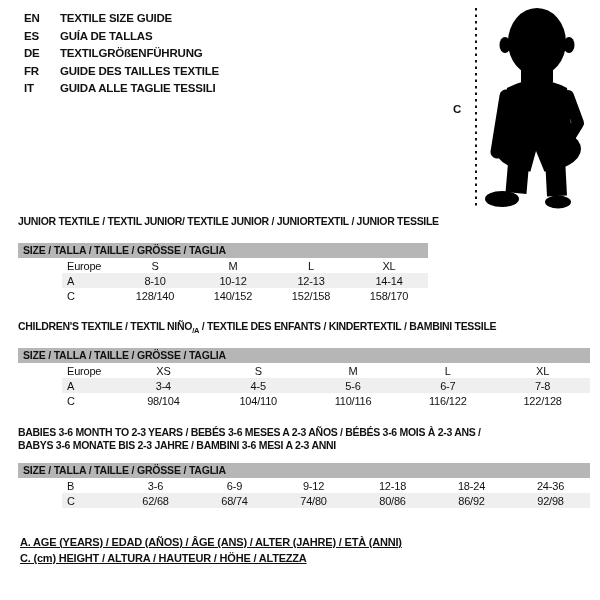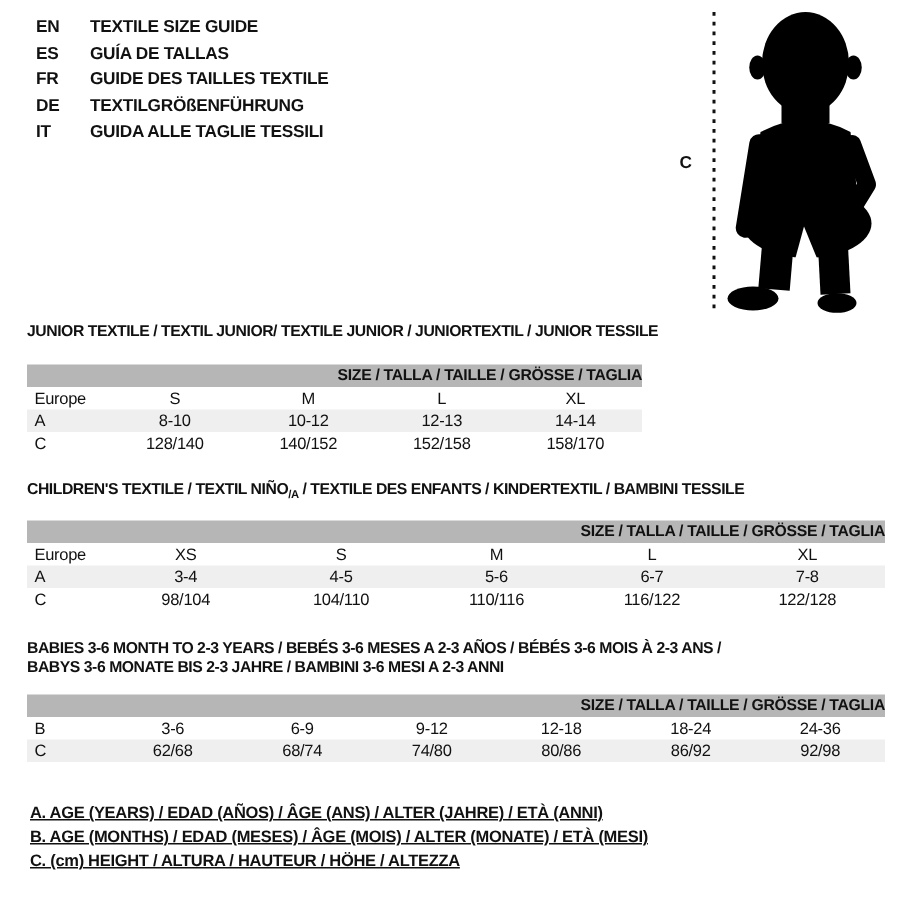--- a/index.html
+++ b/index.html
@@ -22,24 +22,24 @@
   
   .figure{position:absolute;left:450px;top:0;width:150px;height:215px;}
   .figure svg{display:block;width:150px;height:215px;}
   .fig-c{position:absolute;left:453px;top:103px;font-weight:700;font-size:11.5px;}
   
   .tbl{position:absolute;}
   .tbl-title{font-size:10.5px;font-weight:700;letter-spacing:-0.3px;
     white-space:nowrap;line-height:13px;}
   .band{background:var(--band-gray);height:15px;line-height:15px;
     font-size:10.5px;font-weight:700;letter-spacing:-0.2px;
-    padding-left:5px;white-space:nowrap;text-align:right;}
+    padding-left:5px;white-space:nowrap;}
   .mt15{margin-top:15px;} .mt11{margin-top:11px;}
   .trow{display:flex;height:15px;align-items:center;
-    font-size:11px;letter-spacing:-0.2px;}
+    font-size:11px;letter-spacing:-0.2px;margin-left:44px;}
   .trow .lab{width:54px;padding-left:5px;box-sizing:border-box;}
   .trow .c{flex:1;text-align:center;}
   .striped{background:var(--stripe-gray);}
   
   .notes{position:absolute;left:20px;top:535px;
     font-weight:700;font-size:11px;line-height:15.9px;
     letter-spacing:-0.2px;white-space:nowrap;text-decoration:underline;}
   sub.tsub{font-size:7.5px;}
 </style>
 </head>
@@ -48,26 +48,26 @@
 <div class="langs">
   <div class="lang-row">
     <span class="lang-code">EN</span>
     <span>TEXTILE SIZE GUIDE</span>
   </div>
   <div class="lang-row">
     <span class="lang-code">ES</span>
     <span>GUÍA DE TALLAS</span>
   </div>
   <div class="lang-row">
+    <span class="lang-code">DE</span>
+    <span>TEXTILGRÖßENFÜHRUNG</span>
+  </div>
+  <div class="lang-row">
     <span class="lang-code">FR</span>
     <span>GUIDE DES TAILLES TEXTILE</span>
-  </div>
-  <div class="lang-row">
-    <span class="lang-code">DE</span>
-    <span>TEXTILGRÖßENFÜHRUNG</span>
   </div>
   <div class="lang-row">
     <span class="lang-code">IT</span>
     <span>GUIDA ALLE TAGLIE TESSILI</span>
   </div>
 </div>
 
 <div class="figure">
   <svg viewBox="0 0 150 215">
     <line x1="26" y1="8" x2="26" y2="207" stroke="#111" stroke-width="2" stroke-dasharray="2.5 4"></line>
@@ -164,15 +164,14 @@
     <span class="c">68/74</span>
     <span class="c">74/80</span>
     <span class="c">80/86</span>
     <span class="c">86/92</span>
     <span class="c">92/98</span>
   </div>
 </div>
 
 <div class="notes">
   <div>A. AGE (YEARS) / EDAD (AÑOS) / ÂGE (ANS) / ALTER (JAHRE) / ETÀ (ANNI)</div>
-  <div>B. AGE (MONTHS) / EDAD (MESES) / ÂGE (MOIS) / ALTER (MONATE) / ETÀ (MESI)</div>
   <div>C. (cm) HEIGHT / ALTURA / HAUTEUR / HÖHE / ALTEZZA</div>
 </div>
 
 </body></html>

